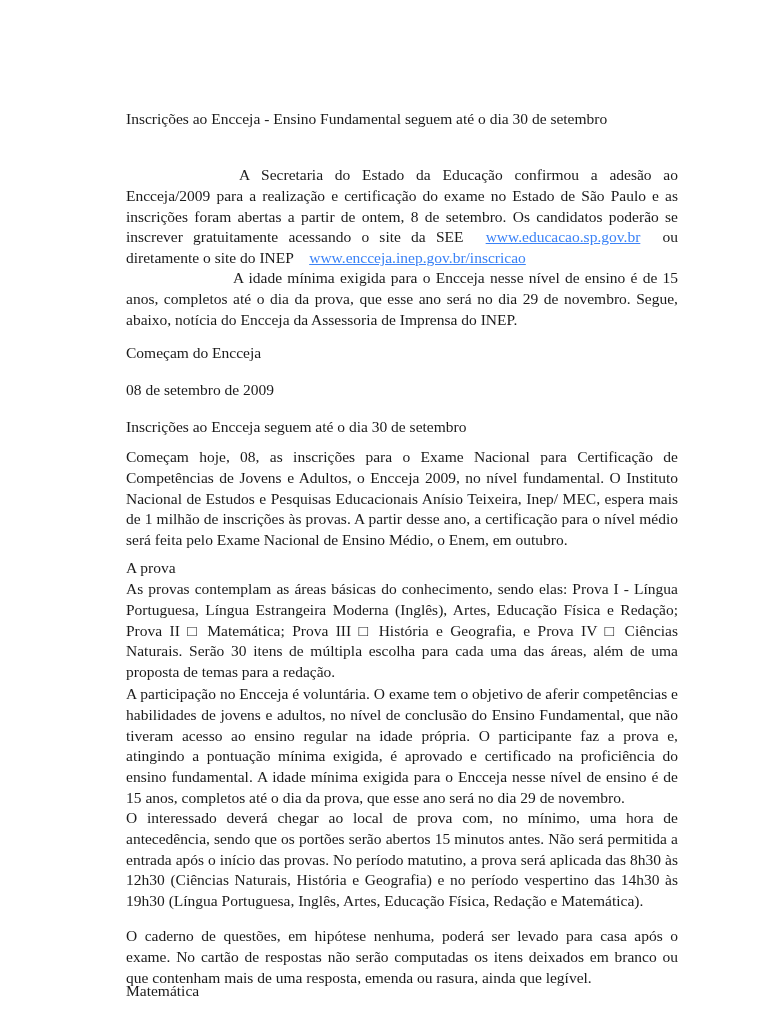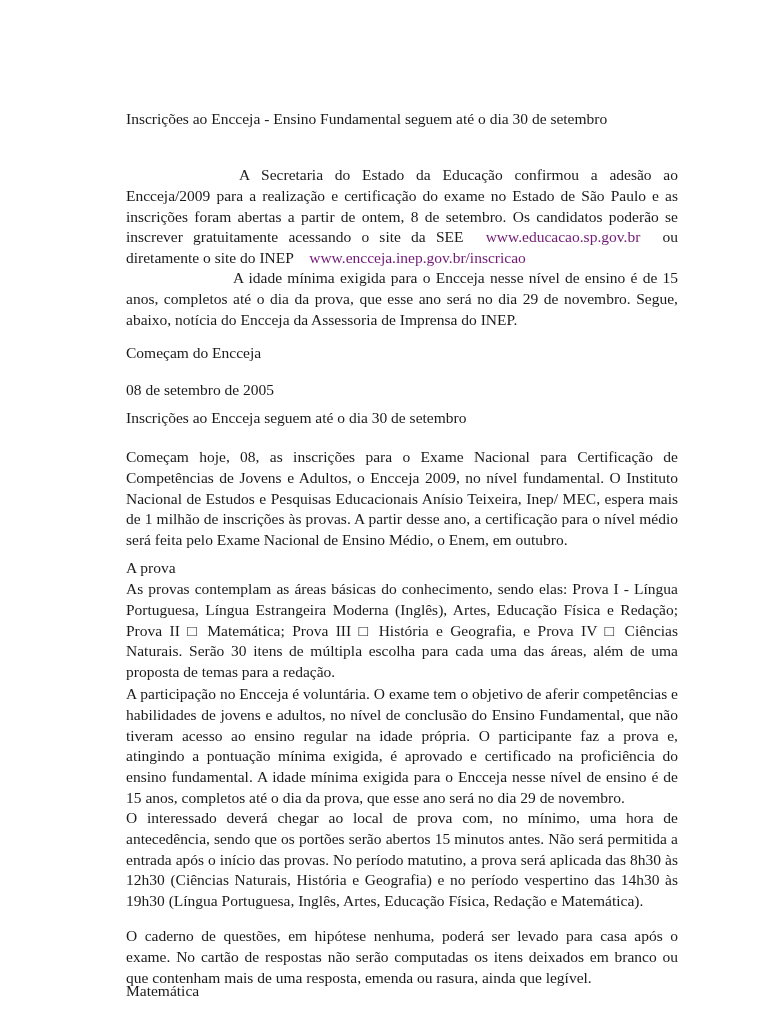--- a/index.html
+++ b/index.html
@@ -14,21 +14,22 @@
     overflow:hidden;
   }
   .tblock {
     position:absolute;
     left:108px;
     width:552px;
   }
   .just { text-align:justify; }
   .indent { text-indent:107px; }
   a.doc-link {
-    color:#701a75;
+    color:#3b82f6;
+    text-decoration:underline;
     cursor:pointer;
   }
   .cutoff-bar {
     position:absolute;
     left:65px;
     top:1011px;
     width:635px;
     height:13px;
     border-radius:3px 3px 0 0;
     background:linear-gradient(to bottom,#8a8a8a 0%,#3a3a3a 45%,#141414 100%);
@@ -38,23 +39,23 @@
 <body>
 
 <div class="tblock" style="top:91px">Inscrições ao Encceja - Ensino Fundamental seguem até o dia 30 de setembro</div>
 
 <div class="tblock just indent" style="top:147px"><span>A Secretaria do Estado da Educação confirmou a adesão ao Encceja/2009 para a realização e certificação do exame no Estado de São Paulo e as inscrições foram abertas a partir de ontem, 8 de setembro. Os candidatos poderão se inscrever gratuitamente acessando o site da SEE </span><a class="doc-link">www.educacao.sp.gov.br</a><span> ou diretamente o site do INEP </span><a class="doc-link">www.encceja.inep.gov.br/inscricao</a></div>
 
 <div class="tblock just indent" style="top:250px">A idade mínima exigida para o Encceja nesse nível de ensino é de 15 anos, completos até o dia da prova, que esse ano será no dia 29 de novembro. Segue, abaixo, notícia do Encceja da Assessoria de Imprensa do INEP.</div>
 
 <div class="tblock" style="top:325px">Começam do Encceja</div>
 
-<div class="tblock" style="top:362px">08 de setembro de 2005</div>
+<div class="tblock" style="top:362px">08 de setembro de 2009</div>
 
-<div class="tblock" style="top:390px">Inscrições ao Encceja seguem até o dia 30 de setembro</div>
+<div class="tblock" style="top:399px">Inscrições ao Encceja seguem até o dia 30 de setembro</div>
 
 <div class="tblock just" style="top:429px">Começam hoje, 08, as inscrições para o Exame Nacional para Certificação de Competências de Jovens e Adultos, o Encceja 2009, no nível fundamental. O Instituto Nacional de Estudos e Pesquisas Educacionais Anísio Teixeira, Inep/ MEC, espera mais de 1 milhão de inscrições às provas. A partir desse ano, a certificação para o nível médio será feita pelo Exame Nacional de Ensino Médio, o Enem, em outubro.</div>
 
 <div class="tblock" style="top:540px">A prova</div>
 
 <div class="tblock just" style="top:561px">As provas contemplam as áreas básicas do conhecimento, sendo elas: Prova I - Língua Portuguesa, Língua Estrangeira Moderna (Inglês), Artes, Educação Física e Redação; Prova II □ Matemática; Prova III □ História e Geografia, e Prova IV □ Ciências Naturais. Serão 30 itens de múltipla escolha para cada uma das áreas, além de uma proposta de temas para a redação.</div>
 
 <div class="tblock just" style="top:666px">A participação no Encceja é voluntária. O exame tem o objetivo de aferir competências e habilidades de jovens e adultos, no nível de conclusão do Ensino Fundamental, que não tiveram acesso ao ensino regular na idade própria. O participante faz a prova e, atingindo a pontuação mínima exigida, é aprovado e certificado na proficiência do ensino fundamental. A idade mínima exigida para o Encceja nesse nível de ensino é de 15 anos, completos até o dia da prova, que esse ano será no dia 29 de novembro.</div>
 
 <div class="tblock just" style="top:790px">O interessado deverá chegar ao local de prova com, no mínimo, uma hora de antecedência, sendo que os portões serão abertos 15 minutos antes. Não será permitida a entrada após o início das provas. No período matutino, a prova será aplicada das 8h30 às 12h30 (Ciências Naturais, História e Geografia) e no período vespertino das 14h30 às 19h30 (Língua Portuguesa, Inglês, Artes, Educação Física, Redação e Matemática).</div>

